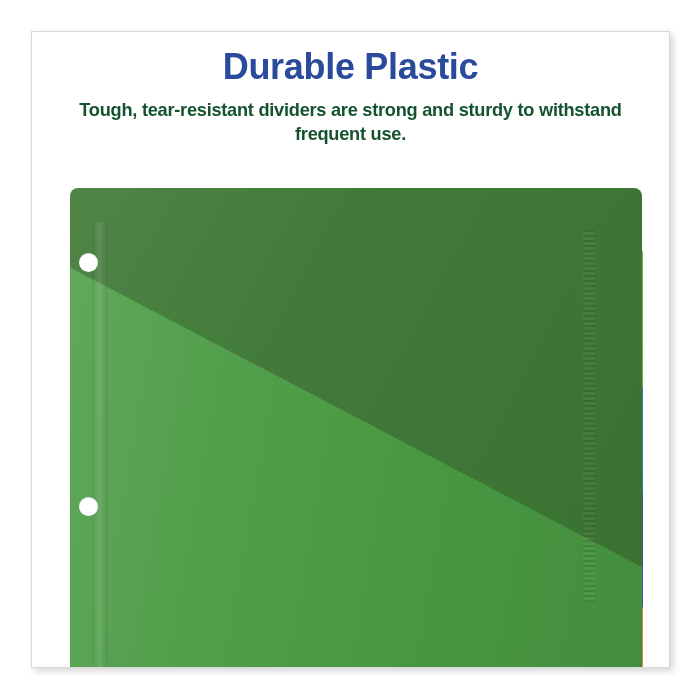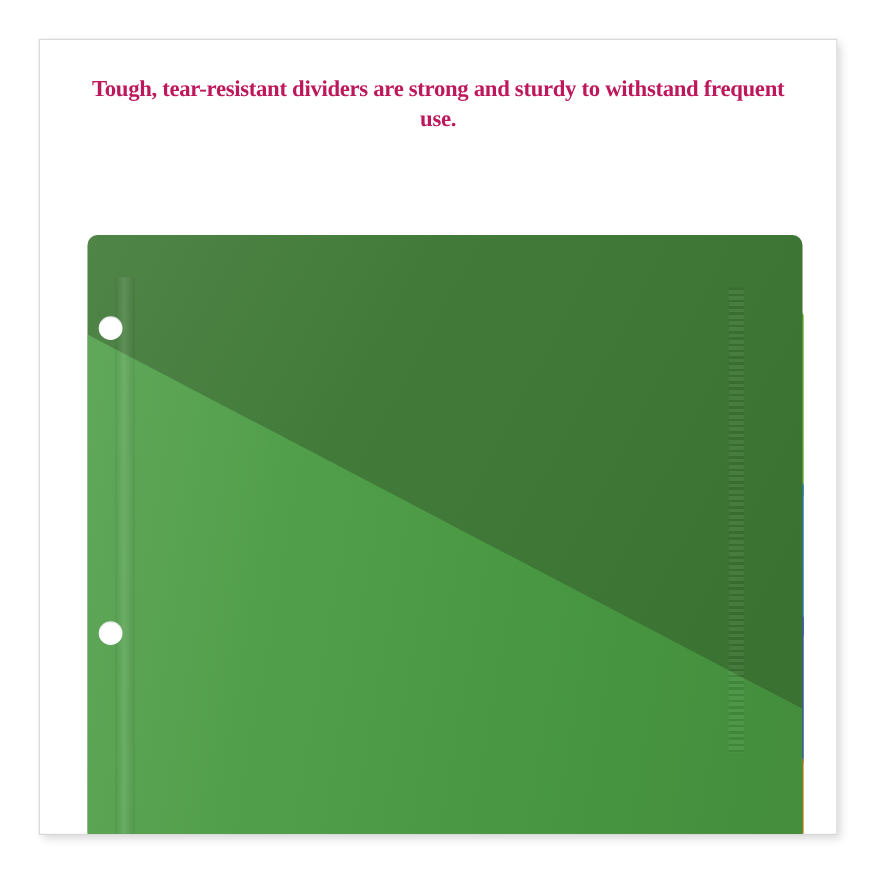--- a/index.html
+++ b/index.html
@@ -43,24 +43,24 @@
     letter-spacing: -0.3px;
     color: #2a4b9b;
     line-height: 1.08;
     font-family: "Liberation Sans", sans-serif;
   }
   .subheadline {
     margin: 11px auto 0 auto;
     width: 570px;
     font-size: 18.2px;
     font-weight: bold;
-    color: #be185d;
+    color: #14532d;
     line-height: 1.33;
     letter-spacing: -0.25px;
-    font-family: Liberation Serif, serif;
+    font-family: Liberation Sans, sans-serif;
     text-align: center;
   }
 
   
   .divider-photo {
     position: absolute;
     left: 0;
     top: 0;
     width: 639px;
     height: 637px;
@@ -208,16 +208,17 @@
     </div>
 
     <div class="binding-strip"></div>
     <div class="edge-ribs"></div>
 
     <div class="punch-hole punch-hole-top"></div>
     <div class="punch-hole punch-hole-bottom"></div>
   </div>
 
   <div class="headline-block">
+    <h1 class="headline">Durable Plastic</h1>
     <p class="subheadline">Tough, tear-resistant dividers are strong and sturdy to withstand frequent use.</p>
   </div>
 
 </div>
 
 </body></html>

